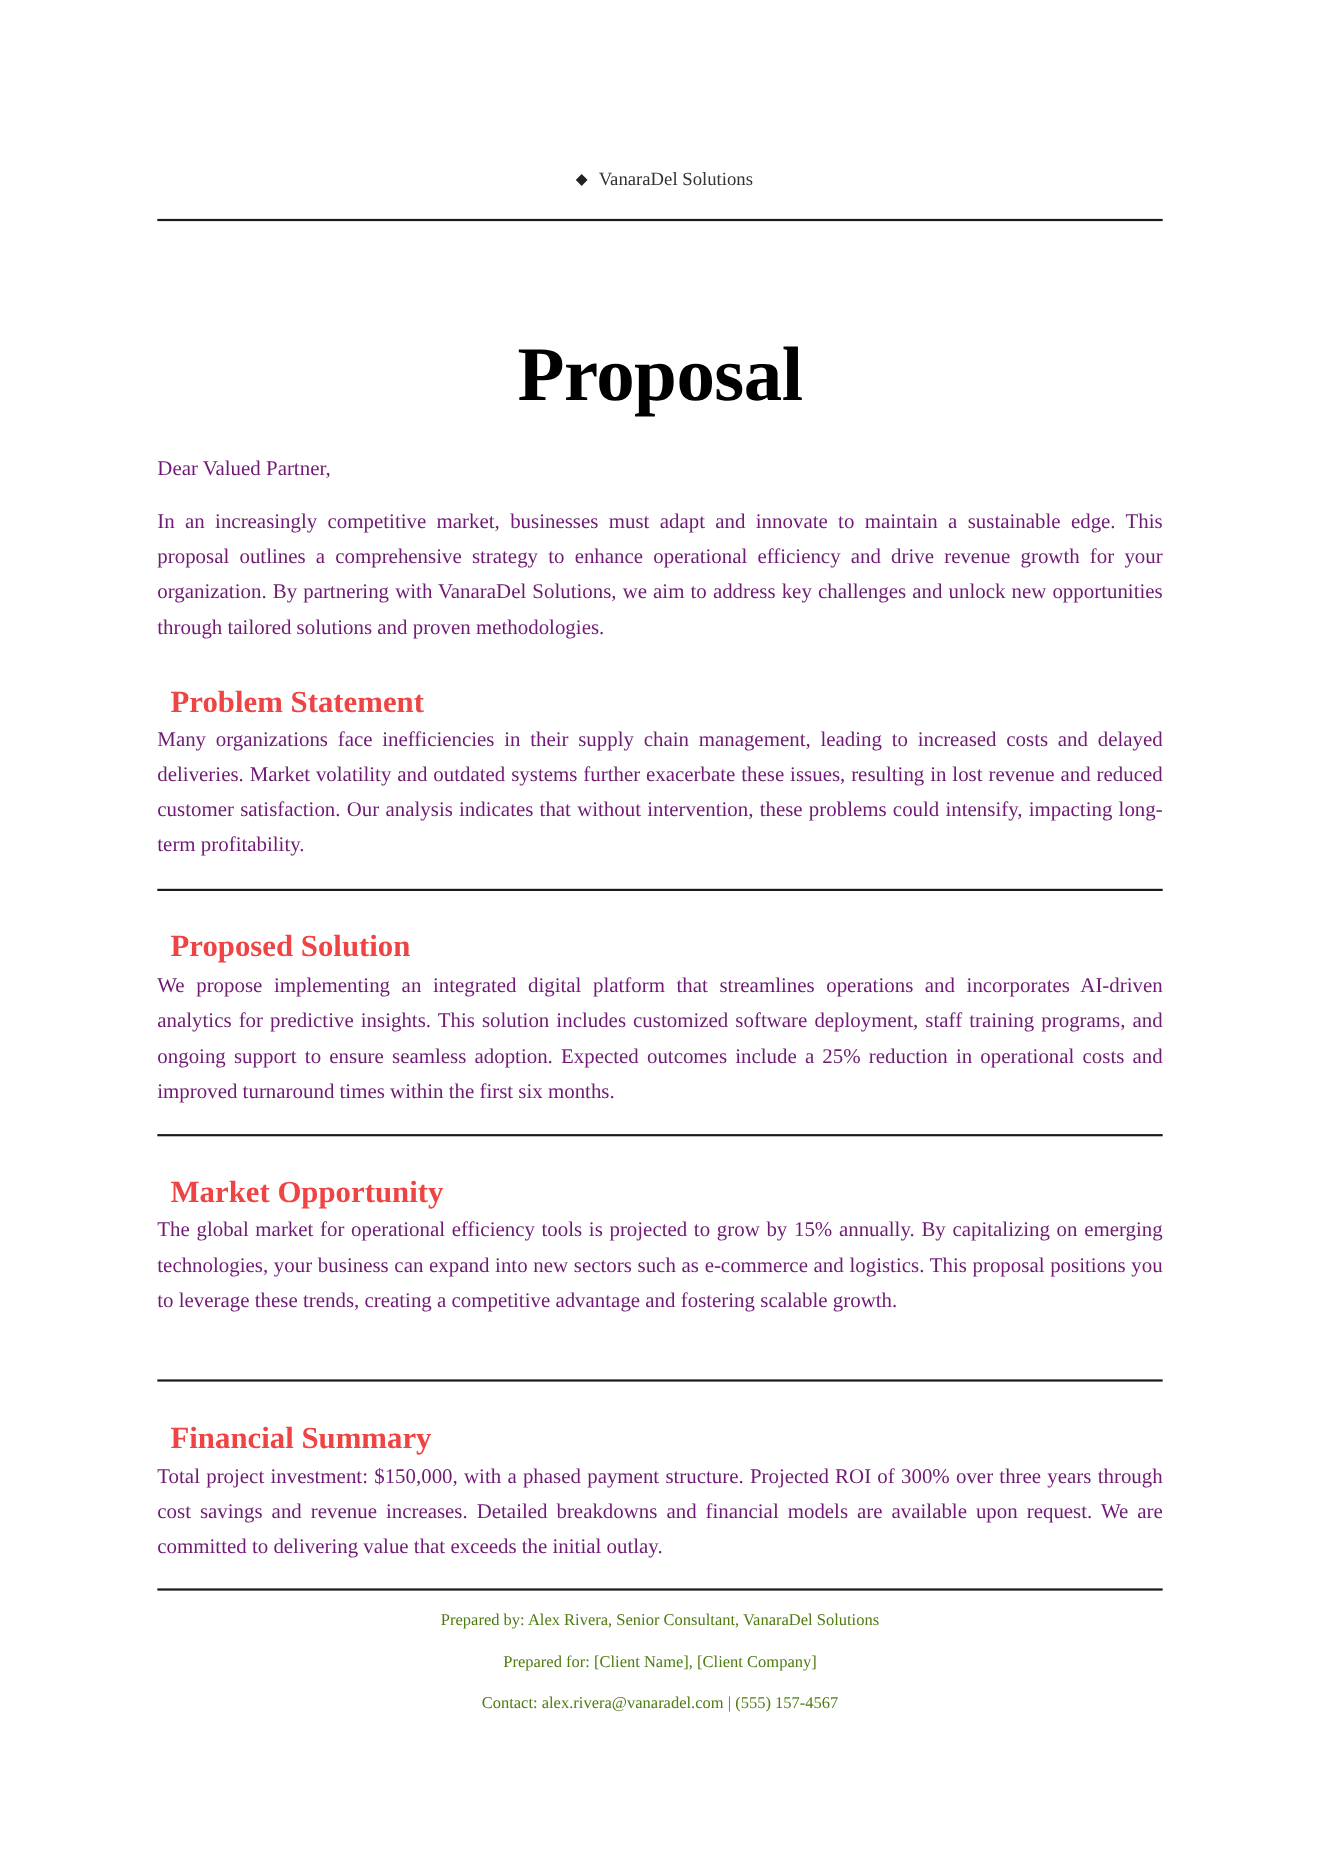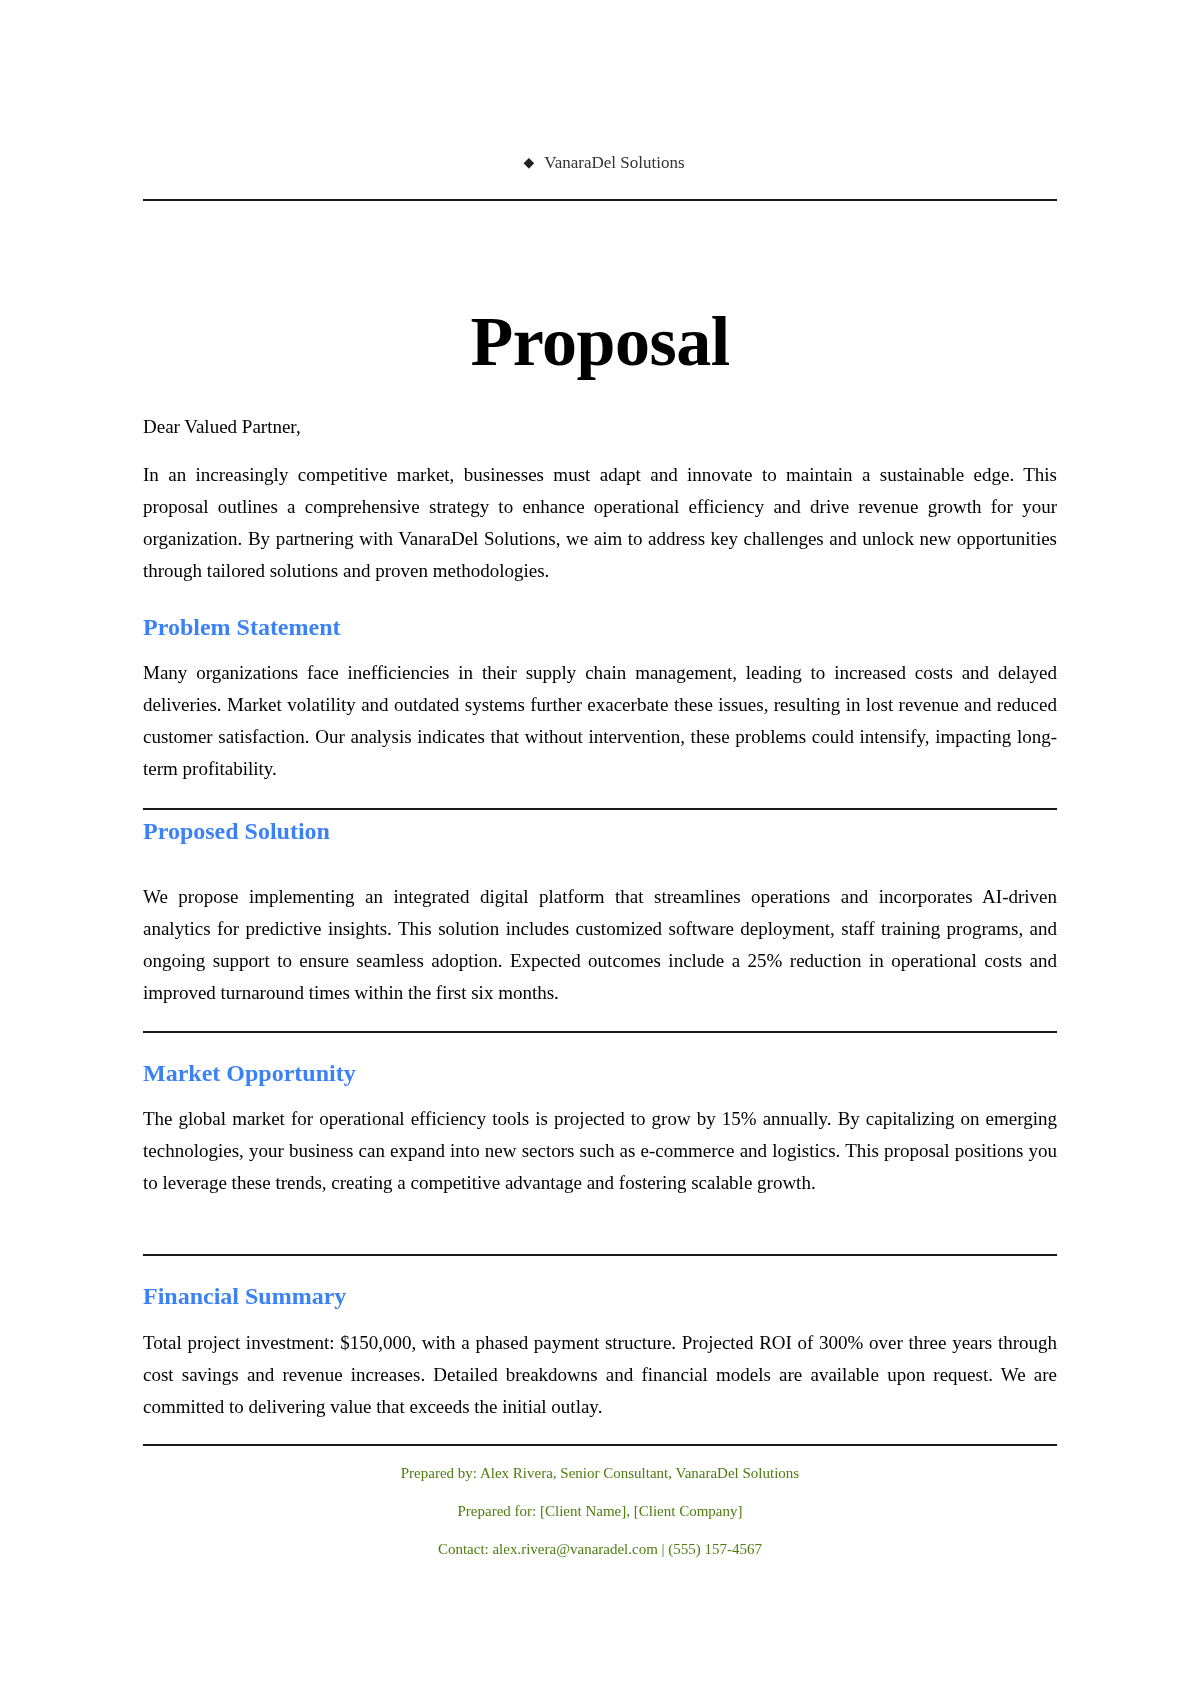--- a/index.html
+++ b/index.html
@@ -57,32 +57,32 @@
       margin: 0;
       letter-spacing: -0.5px;
     }
     .text {
       position: absolute;
       left: 0;
       width: 914px;
       font-size: 19px;
       line-height: 32px;
       text-align: justify;
-      color: #000000;
+      color: #701a75;
       margin: 0;
     }
     .text.left { text-align: left; }
     .heading {
       position: absolute;
       left: 0;
-      font-size: 24px;
+      font-size: 28px;
       font-weight: bold;
       line-height: 30px;
-      color: #3b82f6;
-      margin: 0;
+      color: #ef4444;
+      margin: 12px;
     }
     .footer-line {
       position: absolute;
       left: 0;
       width: 914px;
       text-align: center;
       font-size: 15px;
       line-height: 20px;
       color: #4d7c0f;
     }
@@ -105,21 +105,21 @@
 
   <p class="text left" style="top:411px;">Dear Valued Partner,</p>
 
   <p class="text" style="top:459px;">In an increasingly competitive market, businesses must adapt and innovate to maintain a sustainable edge. This proposal outlines a comprehensive strategy to enhance operational efficiency and drive revenue growth for your organization. By partnering with VanaraDel Solutions, we aim to address key challenges and unlock new opportunities through tailored solutions and proven methodologies.</p>
 
   <h2 class="heading" style="top:612px;">Problem Statement</h2>
   <p class="text" style="top:657px;">Many organizations face inefficiencies in their supply chain management, leading to increased costs and delayed deliveries. Market volatility and outdated systems further exacerbate these issues, resulting in lost revenue and reduced customer satisfaction. Our analysis indicates that without intervention, these problems could intensify, impacting long-term profitability.</p>
 
   <div class="rule" style="top:808px;"></div>
 
-  <h2 class="heading" style="top:816px;">Proposed Solution</h2>
+  <h2 class="heading" style="top:834px;">Proposed Solution</h2>
   <p class="text" style="top:881px;">We propose implementing an integrated digital platform that streamlines operations and incorporates AI-driven analytics for predictive insights. This solution includes customized software deployment, staff training programs, and ongoing support to ensure seamless adoption. Expected outcomes include a 25% reduction in operational costs and improved turnaround times within the first six months.</p>
 
   <div class="rule" style="top:1031px;"></div>
 
   <h2 class="heading" style="top:1058px;">Market Opportunity</h2>
   <p class="text" style="top:1103px;">The global market for operational efficiency tools is projected to grow by 15% annually. By capitalizing on emerging technologies, your business can expand into new sectors such as e-commerce and logistics. This proposal positions you to leverage these trends, creating a competitive advantage and fostering scalable growth.</p>
 
   <div class="rule" style="top:1254px;"></div>
 
   <h2 class="heading" style="top:1281px;">Financial Summary</h2>

